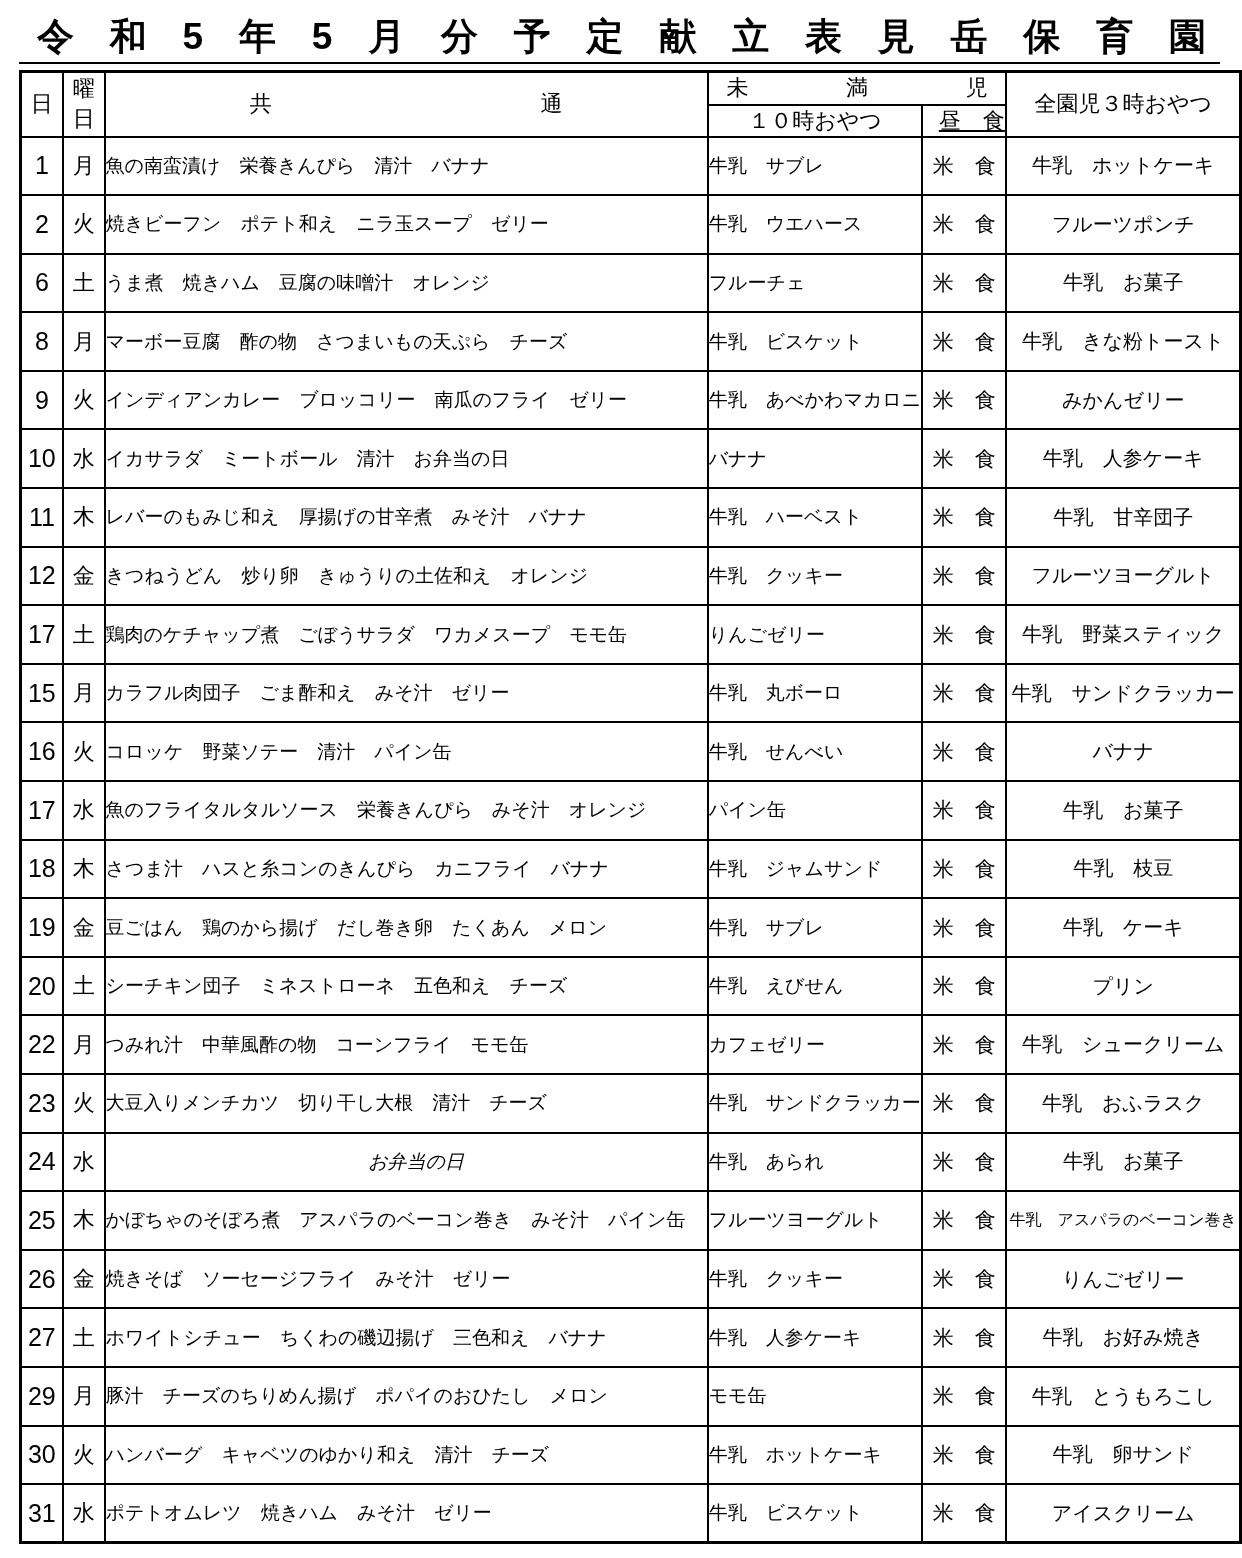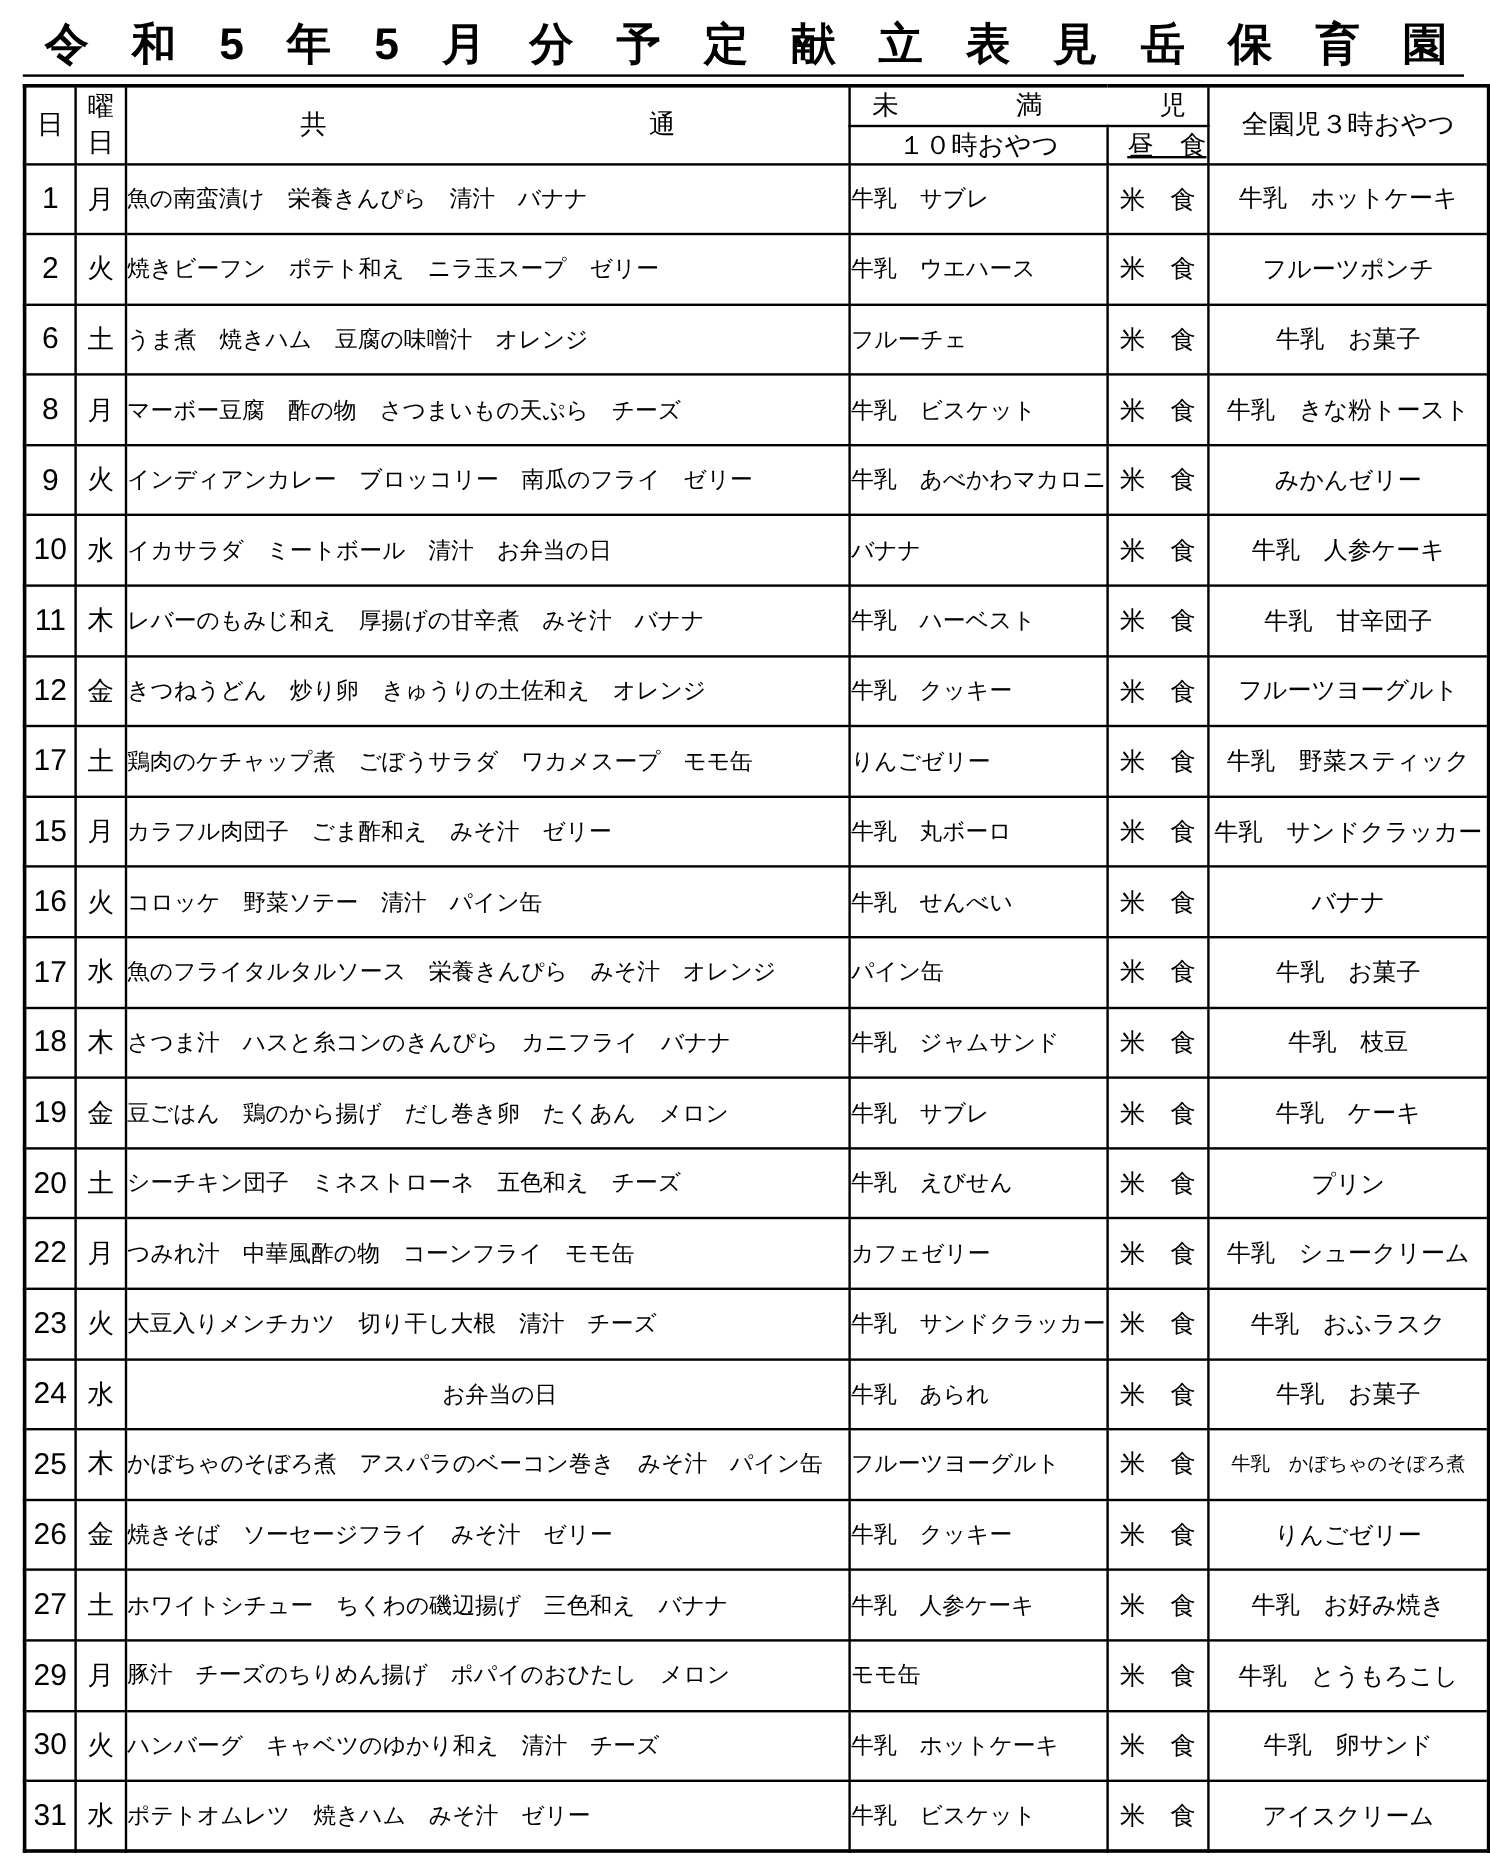--- a/index.html
+++ b/index.html
@@ -82,21 +82,21 @@
     font-size: 22px;
   }
   td.c-common {
     text-align: left;
     vertical-align: middle;
     font-size: 19px;
     padding-left: 7px;
     padding-right: 2px;
     white-space: nowrap;
   }
-  td.c-common.center { text-align: center; padding-left: 20px; }
+  td.c-common.center { text-align: center; padding-left: 20px; font-style: italic; }
   td.c-snack10 {
     text-align: left;
     vertical-align: middle;
     font-size: 19px;
     white-space: nowrap;
   }
   td.c-snack10.small { font-size: 19px; }
   td.c-lunch {
     text-align: center;
     vertical-align: middle;
@@ -293,21 +293,21 @@
       <td class="c-snack10">牛乳　あられ</td>
       <td class="c-lunch">米　食</td>
       <td class="c-snack3">牛乳　お菓子</td>
     </tr>
         <tr>
       <td class="c-day">25</td>
       <td class="c-weekday">木</td>
       <td class="c-common">かぼちゃのそぼろ煮　アスパラのベーコン巻き　みそ汁　パイン缶</td>
       <td class="c-snack10">フルーツヨーグルト</td>
       <td class="c-lunch">米　食</td>
-      <td class="c-snack3 small">牛乳　かぼちゃのそぼろ煮</td>
+      <td class="c-snack3 small">牛乳　アスパラのベーコン巻き</td>
     </tr>
         <tr>
       <td class="c-day">26</td>
       <td class="c-weekday">金</td>
       <td class="c-common">焼きそば　ソーセージフライ　みそ汁　ゼリー</td>
       <td class="c-snack10">牛乳　クッキー</td>
       <td class="c-lunch">米　食</td>
       <td class="c-snack3">りんごゼリー</td>
     </tr>
         <tr>

